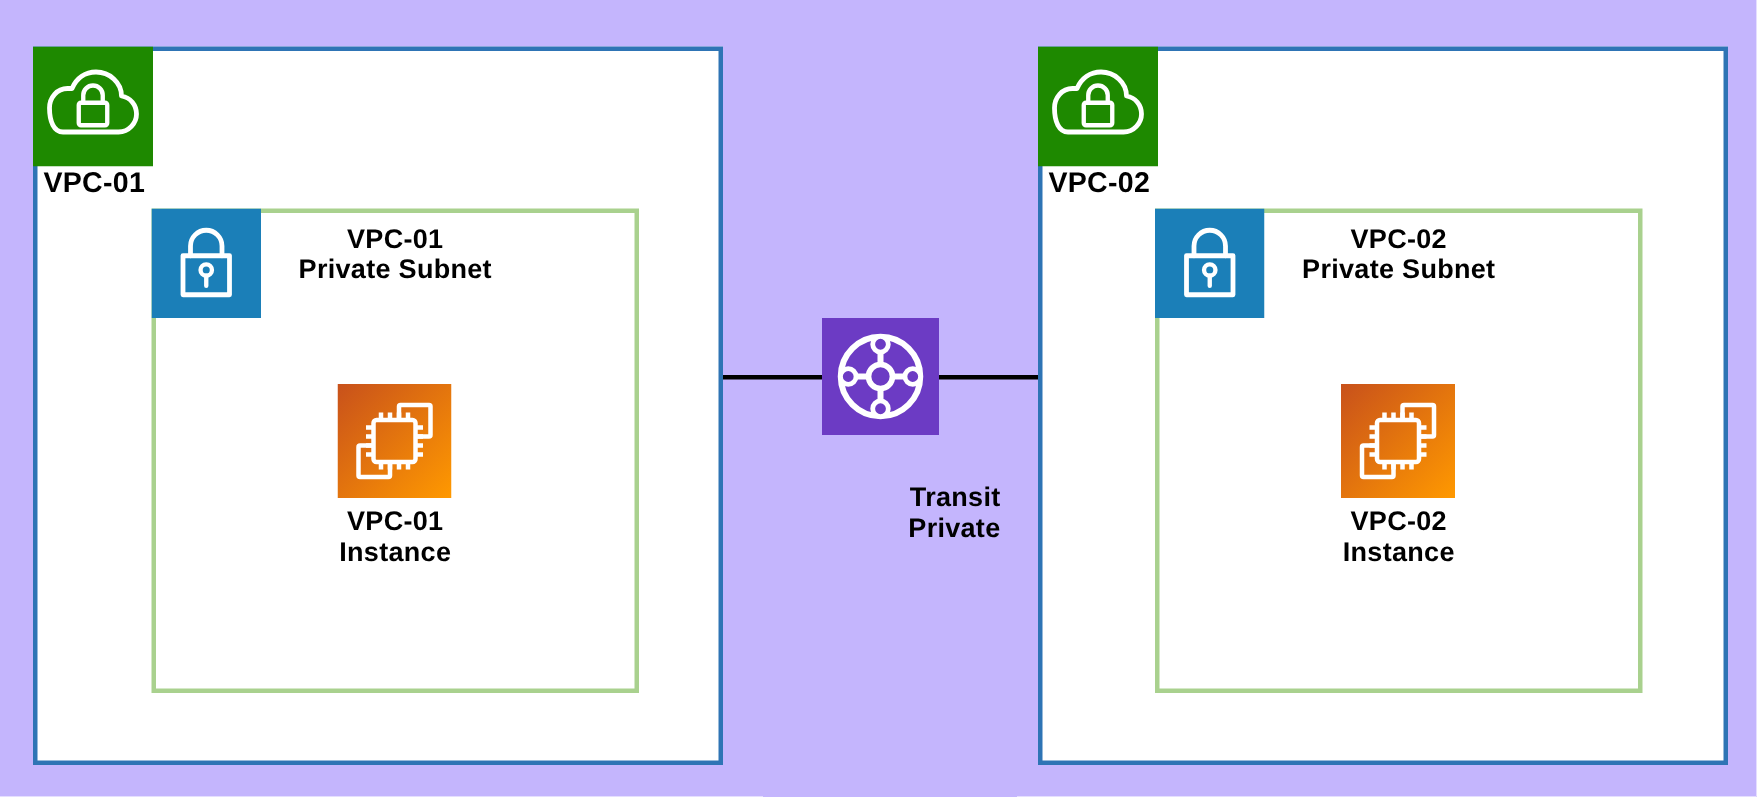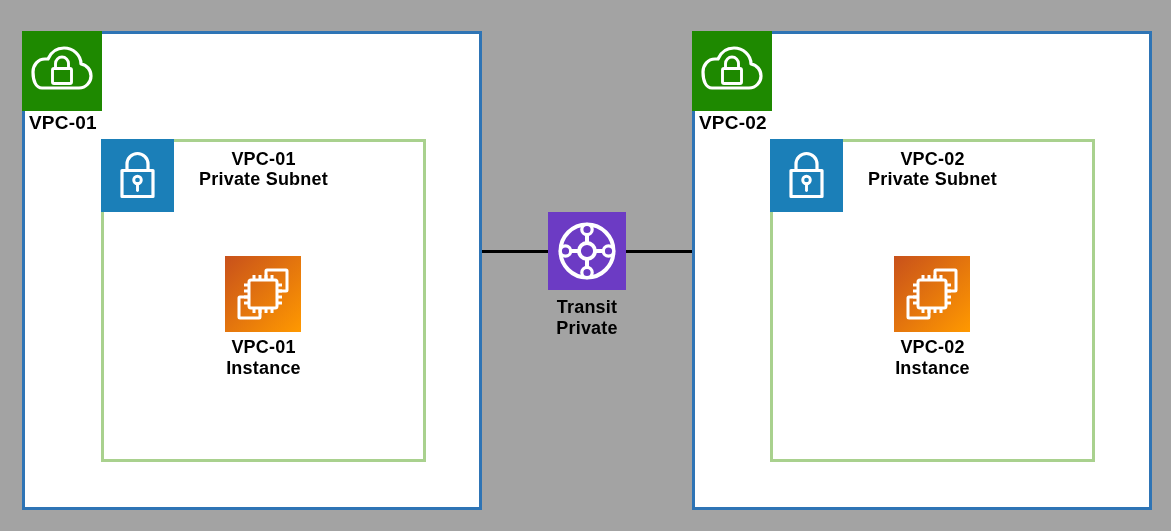--- a/index.html
+++ b/index.html
@@ -8,38 +8,38 @@
     --vpc-icon-bg:#1E8900;
     --subnet-icon-bg:#1B7FB8;
     --transit-icon-bg:#6C3BC4;
     --instance-gradient-start:#C8511B;
     --instance-gradient-end:#FF9900;
     --connector-line:#000000;
     --label-text:#000000;
   }
   html,body{margin:0;padding:0;background:#ffffff;}
   .canvas{
-    position:relative;width:1171px;height:531px;background:#a3a3a3;
+    position:relative;width:1171px;height:531px;background:#c4b5fd;
     font-family:"Liberation Sans",sans-serif;overflow:hidden;
   }
   .abs{position:absolute;}
   .vpc-box{
     box-sizing:border-box;border:3px solid var(--vpc-border,#2E74B5);
     background:#ffffff;
   }
   .subnet-box{
     box-sizing:border-box;border:3px solid var(--subnet-border,#A9D18E);
     background:#ffffff;
   }
   .connector{background:var(--connector-line,#000);}
   .label{font-weight:bold;color:var(--label-text,#000);}
   .vpc-name{font-size:19px;letter-spacing:0.2px;}
   .center-2line{text-align:center;font-size:18px;line-height:20px;letter-spacing:0.2px;}
   .inst-label{text-align:center;font-size:18px;line-height:21px;letter-spacing:0.2px;}
-  .tg-label{text-align:center;font-size:18px;line-height:21px;letter-spacing:0.2px;}
+  .tg-label{text-align:right;font-size:18px;line-height:21px;letter-spacing:0.2px;margin-top:24px;}
   
   .vpc-tile{fill:var(--vpc-icon-bg,#1E8900);}
   .subnet-tile{fill:var(--subnet-icon-bg,#1B7FB8);}
   .tg-tile{fill:var(--transit-icon-bg,#6C3BC4);}
   .wstroke{fill:none;stroke:#fff;stroke-width:3.2;stroke-linejoin:round;stroke-linecap:round;}
   .wstroke-thin{fill:none;stroke:#fff;stroke-width:2.9;stroke-linejoin:round;stroke-linecap:round;}
   .chip-stroke{fill:none;stroke:#fff;stroke-width:3;stroke-linejoin:round;}
   .chip-body{stroke:#fff;stroke-width:3;stroke-linejoin:round;}
   .tg-ring{fill:none;stroke:#fff;stroke-width:4;}
   .tg-spoke{fill:none;stroke:#fff;stroke-width:4;}

